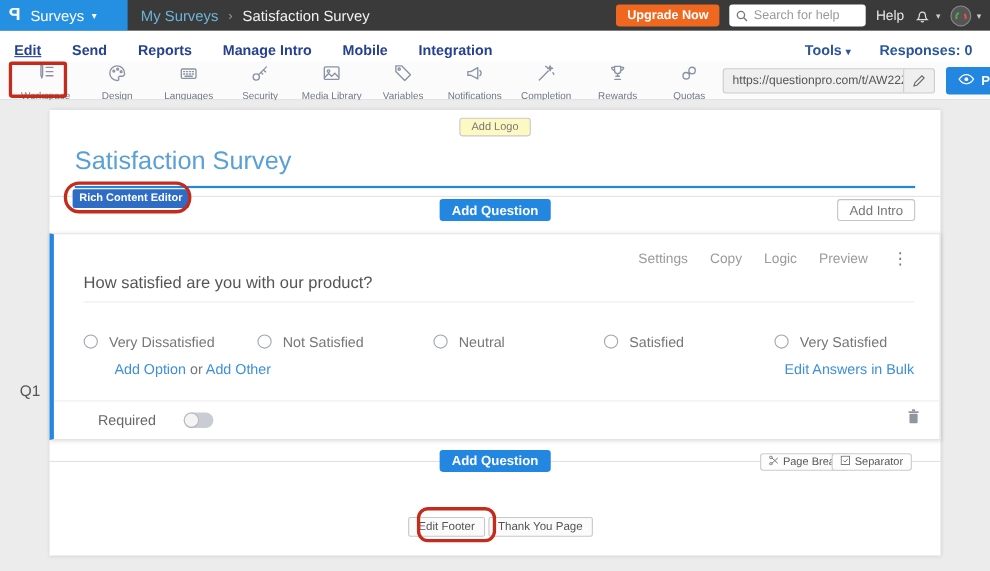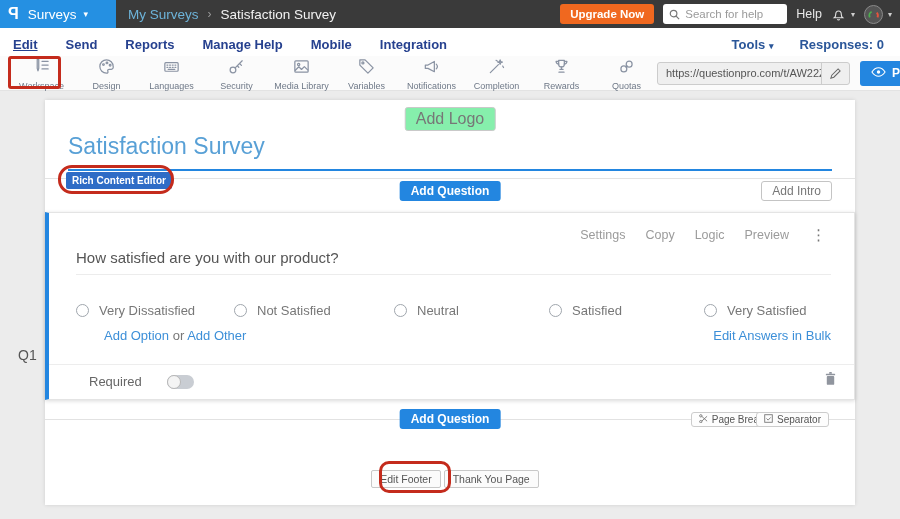--- a/index.html
+++ b/index.html
@@ -21,21 +21,21 @@
   .upgrade { background:#f0681f; color:#fff; border:none; border-radius:3px; font-weight:bold; font-size:11.5px; height:20px; padding:0 10px; font-family:inherit; cursor:pointer; }
   .searchbox { background:#fff; border-radius:3px; height:20px; width:124px; display:flex; align-items:center; padding:0 6px; gap:5px; }
   .searchbox input { border:none; outline:none; font-size:11.5px; width:100%; color:#555; font-family:inherit; background:transparent; }
   .searchbox input::placeholder { color:#9a9a9a; }
   .help { color:#e8e8e8; font-size:12.5px; cursor:pointer; }
   .hdr-ic { display:inline-flex; align-items:center; cursor:pointer; }
   .caret2 { color:#cfcfcf; font-size:8px; margin-left:-4px; }
   .avatar { width:19px; height:19px; border-radius:50%; background:#555; border:1px solid #8a8a8a; display:inline-flex; align-items:center; justify-content:center; cursor:pointer; }
 
   
-  .menubar { position:absolute; left:0; top:28px; width:900px; height:40px; background:#fff; border-bottom:7px solid #1d4ed8; display:flex; align-items:center; font-size:13px; font-weight:bold; }
+  .menubar { position:absolute; left:0; top:28px; width:900px; height:40px; background:#fff; border-bottom:5px solid #1d4ed8; display:flex; align-items:center; font-size:13px; font-weight:bold; }
   .menu-left { display:flex; gap:28px; padding-left:13px; }
   .menu-item { color:#26418f; cursor:pointer; }
   .menu-item.active { text-decoration:underline; }
   .menu-right { margin-left:auto; display:flex; gap:26px; padding-right:16px; align-items:center; }
   .tools { color:#2a5699; cursor:pointer; }
   .tools .tcaret { font-size:9px; }
   .responses { color:#2a5699; }
 
   
   .toolbar { position:absolute; left:0; top:56px; width:900px; height:35px; background:#fbfbfb; border-bottom:1px solid #e3e3e3; display:flex; align-items:center; }
@@ -45,21 +45,21 @@
   .tb-label { font-size:9px; color:#6e7887; white-space:nowrap; }
   .tb-right { margin-left:auto; display:flex; align-items:center; gap:10px; padding-right:8px; }
   .urlbox { display:flex; align-items:center; background:#efefef; border:1px solid #ccc; border-radius:3px; height:23px; }
   .urlbox .url { font-size:11px; color:#555; padding:0 8px; width:163px; overflow:hidden; white-space:nowrap; }
   .urlbox .pencil { border-left:1px solid #ccc; height:100%; display:flex; align-items:center; padding:0 7px; cursor:pointer; }
   .preview-btn { background:#2386e0; color:#fff; border:none; border-radius:3px; height:25px; padding:0 11px; font-size:12px; font-weight:bold; display:flex; align-items:center; gap:6px; font-family:inherit; cursor:pointer; }
 
   
   .content { position:absolute; left:0; top:91px; width:900px; height:428px; background:#ececec; }
   .canvas { position:absolute; left:45px; top:9px; width:810px; height:405px; background:#fff; box-shadow:0 0 4px rgba(0,0,0,.12); }
-  .add-logo { position:absolute; top:7px; left:50%; transform:translateX(-50%); background:#86efac; border:1px solid #c9c9c9; border-radius:3px; color:#777; font-size:16px; padding:2px 10px; font-family:inherit; cursor:pointer; }
+  .add-logo { position:absolute; top:7px; left:50%; transform:translateX(-50%); background:#fef9c3; border:1px solid #c9c9c9; border-radius:3px; color:#777; font-size:10px; padding:2px 10px; font-family:inherit; cursor:pointer; }
   .survey-title { position:absolute; left:23px; top:33px; font-size:23px; color:#58a0d6; cursor:text; }
   .title-underline { position:absolute; left:23px; right:23px; top:69px; height:2px; background:#2386e0; }
   .section-divider { position:absolute; left:0; right:0; top:78px; height:1px; background:#e3e3e3; }
   .rce-badge { position:absolute; left:21px; top:72px; background:#2e6cc6; color:#fff; font-size:10px; font-weight:bold; padding:3px 6px; border-radius:2px; z-index:3; cursor:pointer; }
   .add-question { background:#2386e0; color:#fff; border:none; border-radius:3px; font-size:12px; font-weight:bold; padding:3px 11px; font-family:inherit; cursor:pointer; }
   .aq-top { position:absolute; top:81px; left:50%; transform:translateX(-50%); }
   .add-intro { position:absolute; right:23px; top:81px; background:#fff; border:1px solid #c4c4c4; border-radius:3px; color:#777; font-size:12px; padding:2px 10px; font-family:inherit; cursor:pointer; }
 
   
   .qcard { position:absolute; left:0; top:112px; width:810px; height:188px; background:#fff; border:1px solid #e4e4e4; border-left:4px solid #2386e0; box-shadow:0 1px 4px rgba(0,0,0,.15); }
@@ -141,21 +141,21 @@
       </span>
       <span class="caret2">▾</span>
     </div>
   </header>
 
   <nav class="menubar">
     <div class="menu-left">
       <span class="menu-item active">Edit</span>
       <span class="menu-item">Send</span>
       <span class="menu-item">Reports</span>
-      <span class="menu-item">Manage Help</span>
+      <span class="menu-item">Manage Intro</span>
       <span class="menu-item">Mobile</span>
       <span class="menu-item">Integration</span>
     </div>
     <div class="menu-right">
       <span class="tools"><span>Tools</span> <span class="tcaret">▾</span></span>
       <span class="responses">Responses: 0</span>
     </div>
   </nav>
 
   <div class="toolbar">

